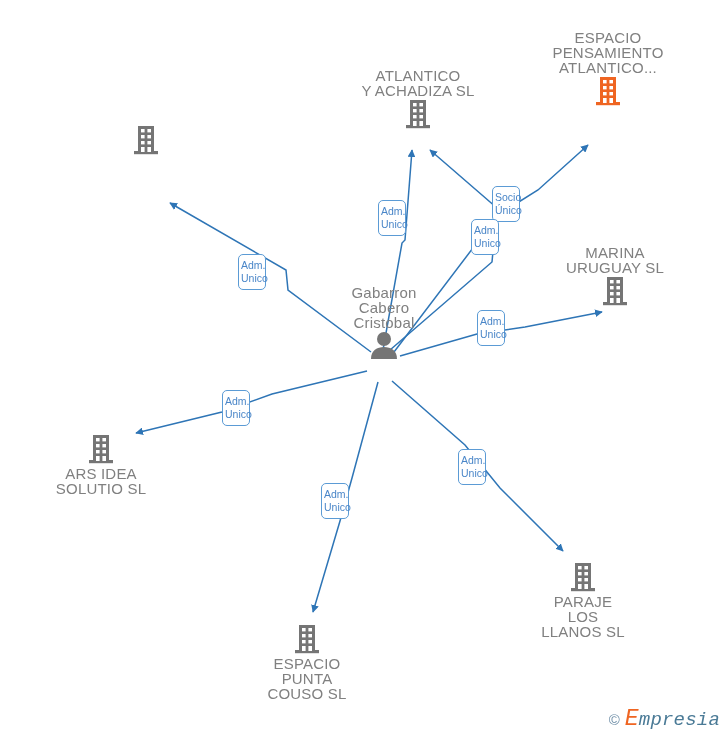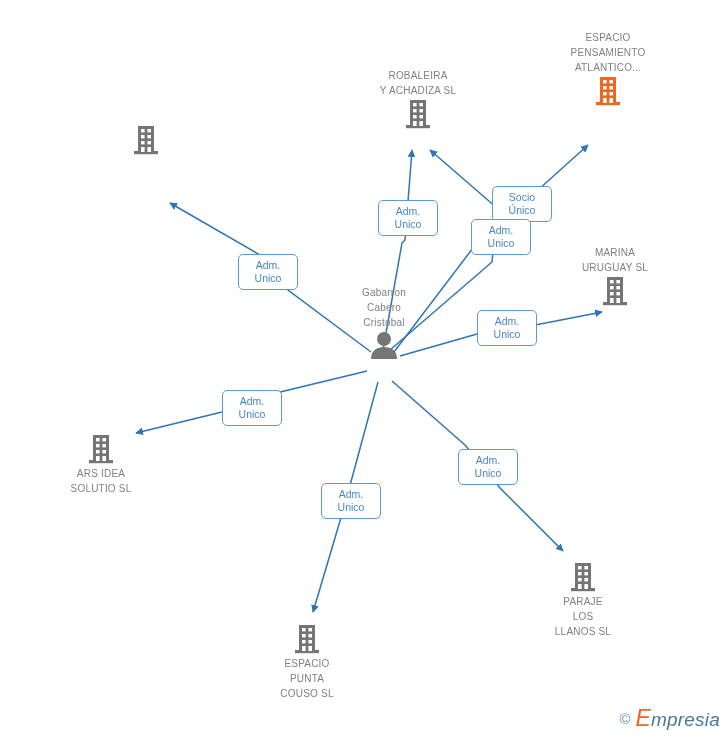--- a/index.html
+++ b/index.html
@@ -28,21 +28,21 @@
 
   
   .node {
     position: absolute;
     width: 150px;
     margin-left: -75px;
     text-align: center;
     z-index: 3;
   }
   .node .label {
-    font-size: 10px;
+    font-size: 15px;
     line-height: 15px;
     color: #808080;
     letter-spacing: .2px;
     white-space: pre-line;
   }
   .node.company-highlight .label {
     color: #808080;
   }
   .node .glyph {
     display: block;
@@ -57,41 +57,41 @@
     position: absolute;
     box-sizing: border-box;
     background: #ffffff;
     border: 1.4px solid #5b9bd5;
     border-radius: 5px;
     color: #4a86c8;
     font-size: 10.5px;
     line-height: 13px;
     text-align: center;
     padding: 4px 2px 4px 2px;
-    width: 60px;
+    width: 28px;
     z-index: 5;
     white-space: pre-line;
   }
 
   
   #watermark {
     position: absolute;
     right: 8px;
     bottom: 8px;
     display: flex;
     align-items: center;
     gap: 5px;
     z-index: 6;
   }
   #watermark .copy {
     font-size: 15px;
     color: #6f8fa8;
   }
   #watermark .brand {
-    font-family: Liberation Sans, sans-serif;
+    font-family: Liberation Mono, monospace;
     font-style: italic;
     font-size: 19px;
     color: #4a7a96;
     letter-spacing: .2px;
   }
   #watermark .brand .cap {
     color: #ef6522;
     font-size: 23px;
   }
 </style>
@@ -165,21 +165,21 @@
         <rect x="14.4" y="10" width="3.6" height="3.4"></rect>
         <rect x="8" y="16" width="3.6" height="3.4"></rect>
         <rect x="14.4" y="16" width="3.6" height="3.4"></rect>
         <rect x="8" y="22" width="3.6" height="5"></rect>
         <rect x="14.4" y="22" width="3.6" height="5"></rect>
       </g>
     </svg>
   </div>
 
   <div class="node" style="left:418px; top:68px;">
-    <div class="label">ROBALEIRA
+    <div class="label">ATLANTICO
 Y ACHADIZA SL</div>
     <svg class="glyph" width="26" height="30" viewBox="0 0 26 30">
       <rect x="5" y="1" width="16" height="26" fill="#757575"></rect>
       <rect x="1" y="26" width="24" height="3.2" fill="#757575"></rect>
       <g fill="#ffffff">
         <rect x="8" y="4" width="3.6" height="3.4"></rect>
         <rect x="14.4" y="4" width="3.6" height="3.4"></rect>
         <rect x="8" y="10" width="3.6" height="3.4"></rect>
         <rect x="14.4" y="10" width="3.6" height="3.4"></rect>
         <rect x="8" y="16" width="3.6" height="3.4"></rect>

